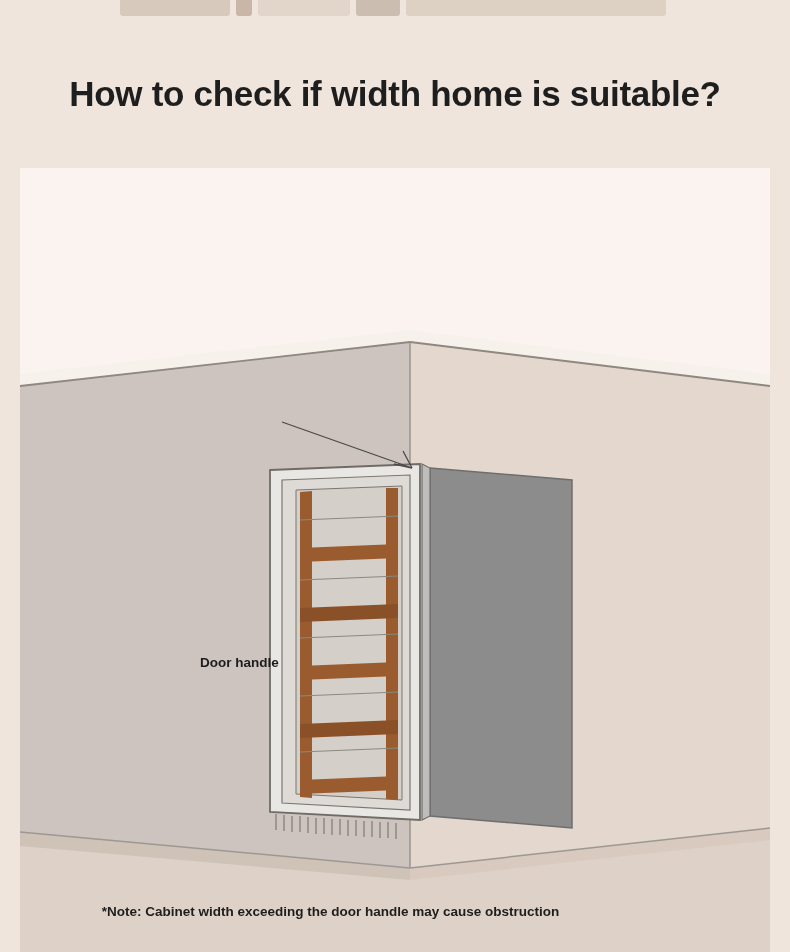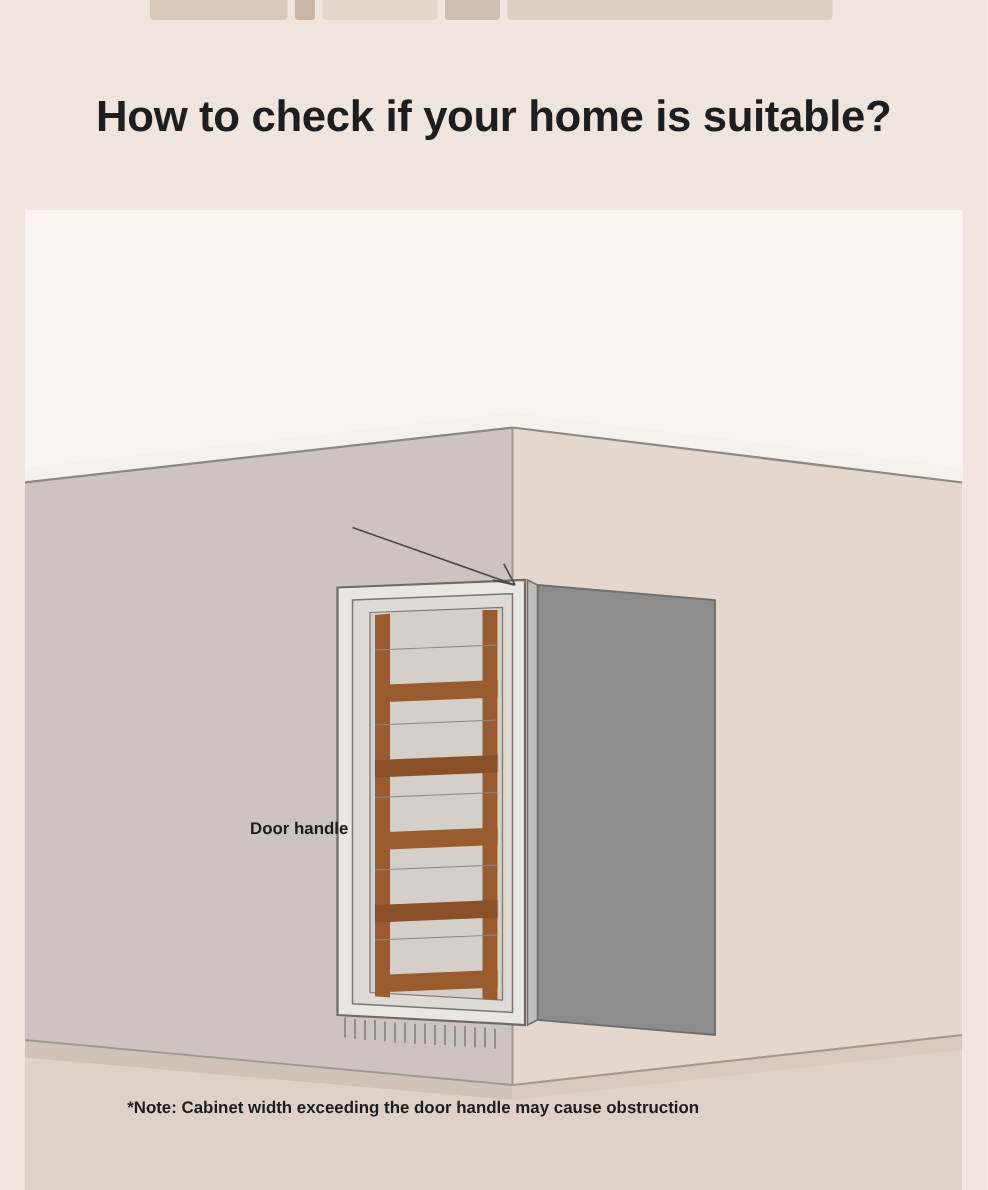--- a/index.html
+++ b/index.html
@@ -90,21 +90,21 @@
     left: 0;
     top: 0;
     width: 750px;
     height: 784px;
   }
   .scene svg { display: block; }
 
   .note {
     position: absolute;
     left: 0;
-    top: 710px;
+    top: 736px;
     width: 621px;
     text-align: center;
     font-size: 13.5px;
     font-weight: bold;
     color: #1d1d1d;
   }
 
   .label-space {
     position: absolute;
     left: 52px;
@@ -128,21 +128,21 @@
 <body>
 
 <div class="top-strip">
   <div class="seg seg-a"></div>
   <div class="seg seg-b"></div>
   <div class="seg seg-c"></div>
   <div class="seg seg-d"></div>
   <div class="seg seg-e"></div>
 </div>
 
-<div class="heading">How to check if your home is suitable?</div>
+<div class="heading">How to check if width home is suitable?</div>
 
 <div class="card">
   <div class="notch"></div>
 
   <div class="reminder-title">Friendly reminder:</div>
   <div class="reminder-body">Please check the space behind the door &amp; handle size</div>
 
   <div class="scene">
     <svg width="750" height="784" viewBox="0 0 750 784" xmlns="http://www.w3.org/2000/svg">
 

